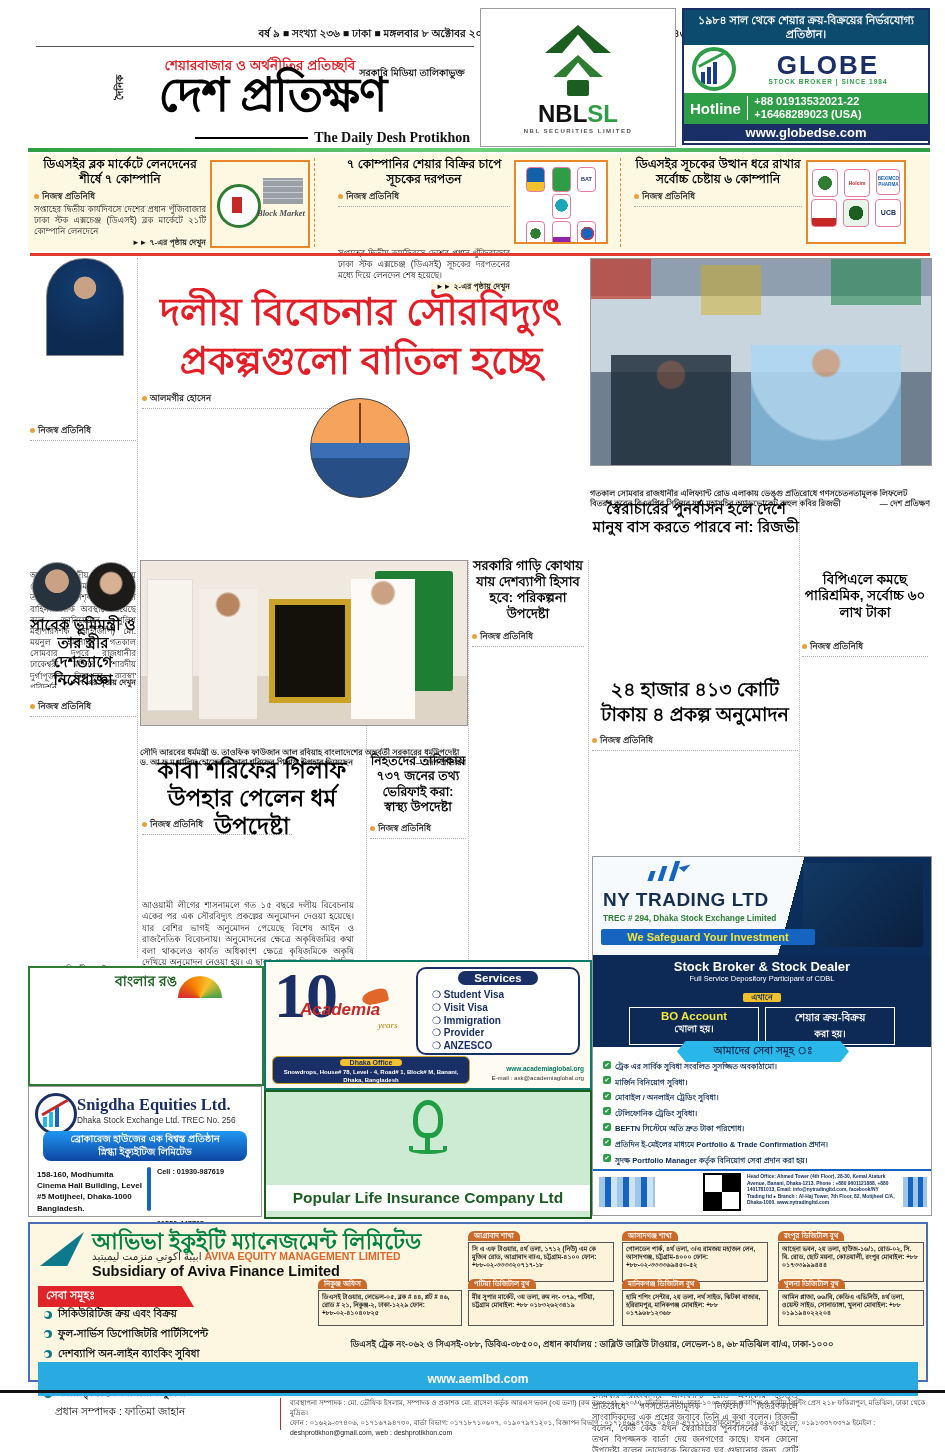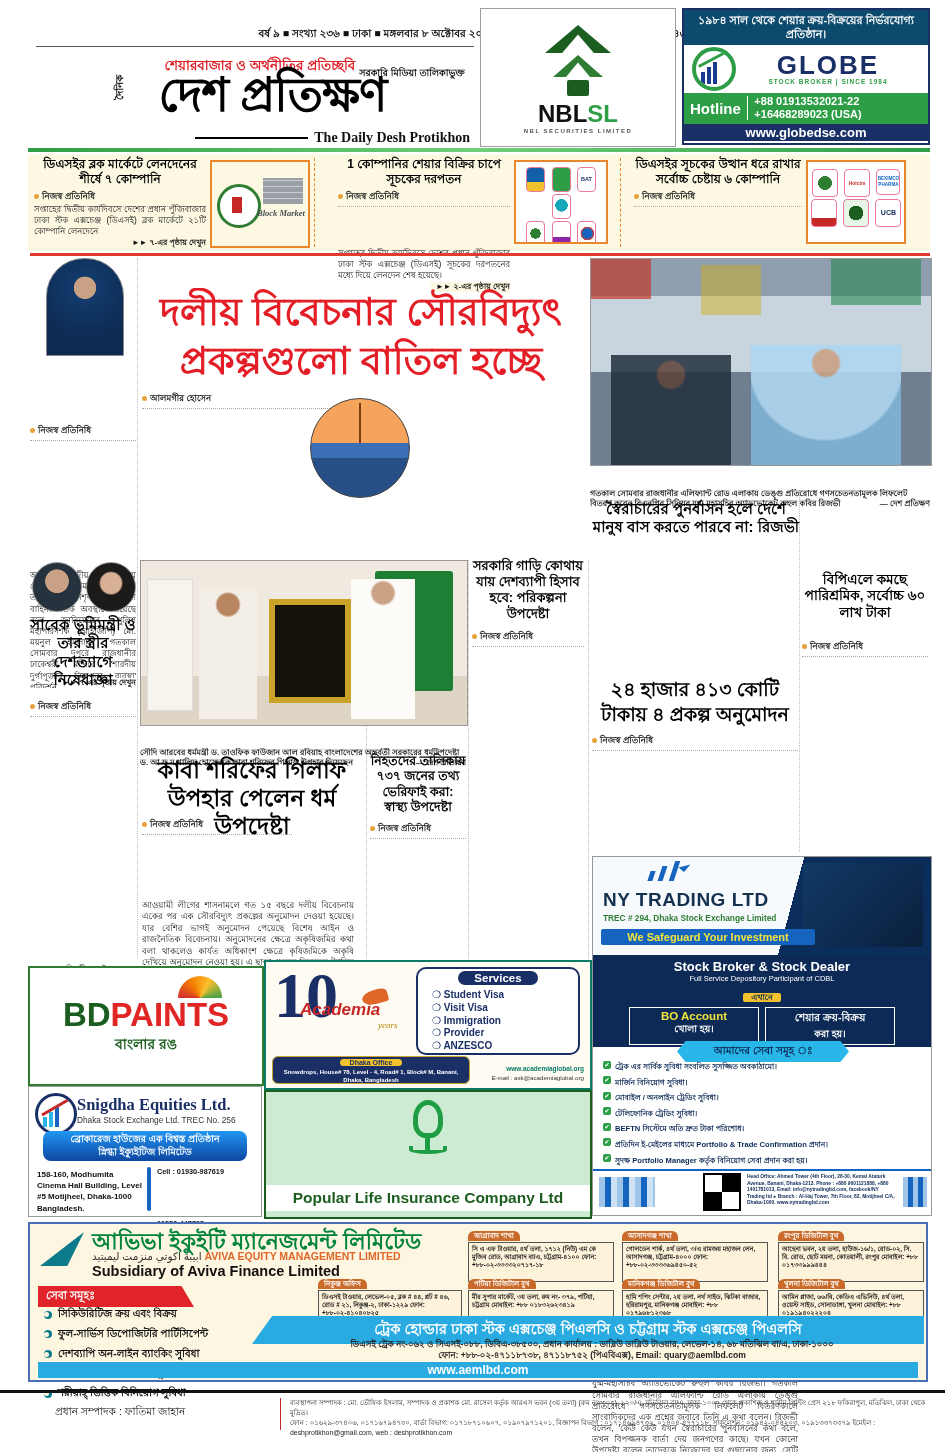--- a/index.html
+++ b/index.html
@@ -92,21 +92,21 @@
     <span class="jump cream">►► ৭-এর পৃষ্ঠায় দেখুন</span>
   </div>
   <div class="a photo" style="left:210px;top:160px;width:96px;height:84px;border:2.5px solid #e8872b;background:#fdf8e2;">
     <div style="position:absolute;left:5px;top:22px;width:38px;height:38px;border-radius:50%;border:3px solid #2e7d32;background:#fff;">
       <div style="position:absolute;left:12px;top:10px;width:10px;height:16px;background:#c62828;"></div>
     </div>
     <div style="position:absolute;right:5px;top:16px;width:40px;height:26px;background:repeating-linear-gradient(0deg,#9aa0a6 0 5px,#c9cdd2 5px 6px);"></div>
     <div style="position:absolute;right:2px;top:46px;width:50px;font-family:'Liberation Serif','DejaVu Serif',serif;font-style:italic;font-weight:bold;font-size:8.5px;color:#4a4f55;text-align:center;">Block Market</div>
   </div>
 
-  <div class="a hl" style="left:338px;top:157px;width:172px;font-size:12px;">1 কোম্পানির শেয়ার বিক্রির চাপে সূচকের দরপতন</div>
+  <div class="a hl" style="left:338px;top:157px;width:172px;font-size:12px;">৭ কোম্পানির শেয়ার বিক্রির চাপে সূচকের দরপতন</div>
   <div class="a rep" style="left:338px;top:190px;width:172px;"><span class="dot"></span><span>নিজস্ব প্রতিনিধি</span></div>
   <div class="a bt" style="left:338px;top:204px;width:172px;height:44px;">
     <span>সপ্তাহের দ্বিতীয় কার্যদিবসে দেশের প্রধান পুঁজিবাজার ঢাকা স্টক এক্সচেঞ্জ (ডিএসই) সূচকের দরপতনের মধ্যে দিয়ে লেনদেন শেষ হয়েছে।</span>
     <span class="jump cream">►► ২-এর পৃষ্ঠায় দেখুন</span>
   </div>
   <div class="a photo c" style="left:514px;top:160px;width:94px;height:84px;border:2.5px solid #e8872b;background:#fff;padding-top:4px;box-sizing:border-box;">
     <span class="tile" style="width:17px;height:23px;background:linear-gradient(180deg,#1460a8 60%,#f2c12e 60%);"></span>
     <span class="tile" style="width:17px;height:23px;background:#2e9e46;"></span>
     <span class="tile b" style="width:17px;height:23px;background:#fff;color:#1a2f66;line-height:23px;">BAT</span>
     <span class="tile" style="width:17px;height:23px;background:radial-gradient(circle at 50% 45%,#19a6b8 40%,#fff 42%);"></span>
@@ -304,23 +304,20 @@
       <div style="position:absolute;left:6px;top:6px;width:56px;height:30px;background:repeating-linear-gradient(90deg,#9fc5e8 0 6px,#1565c0 6px 12px,#cfe2f3 12px 18px);"></div>
       <div style="position:absolute;left:112px;top:4px;width:34px;height:34px;background:conic-gradient(#000 25%,#fff 0 50%,#000 0 75%,#fff 0);outline:2px solid #000;"></div>
       <div style="position:absolute;left:154px;top:3px;width:148px;font-size:4.9px;line-height:1.35;color:#0d2a56;font-weight:bold;">Head Office: Ahmed Tower (4th Floor), 28-30, Kemal Ataturk Avenue, Banani, Dhaka-1213. Phone : +880 9601121888, +880 1401781013, Email: info@nytradingltd.com, facebook/NY Trading ltd ● Branch : Al-Haj Tower, 7th Floor, 82, Motijheel C/A, Dhaka-1000. www.nytradingltd.com</div>
       <div style="position:absolute;right:4px;top:6px;width:24px;height:30px;background:repeating-linear-gradient(90deg,#9fc5e8 0 5px,#1565c0 5px 10px);"></div>
     </div>
   </div>
 
   <div class="a" style="left:28px;top:966px;width:232px;height:116px;border:2px solid #2e7d32;background:#fff;">
     <div style="position:absolute;left:148px;top:8px;width:44px;height:22px;border-radius:44px 44px 0 0;
          background:conic-gradient(from 270deg at 50% 100%,#d32f2f,#f57c00,#fbc02d,#43a047,#1e88e5,#8e24aa,#d81b60);"></div>
-    <div class="c" style="margin-top:30px;font-size:33px;font-weight:900;line-height:1;">
-      <span style="color:#1b5e20;">BD</span><span style="color:#e02525;">PAINTS</span>
-    </div>
     <div class="c b" style="font-size:14px;color:#1b5e20;margin-top:2px;">বাংলার রঙ</div>
   </div>
 
   <div class="a" style="left:264px;top:960px;width:324px;height:126px;border:2px solid #0b7a66;background:#fdfbf2;">
     <div style="position:absolute;left:8px;top:2px;font-family:'Liberation Serif','DejaVu Serif',serif;font-size:64px;font-weight:900;color:#1a2f66;line-height:1;">10</div>
     <div style="position:absolute;left:34px;top:38px;font-size:17px;font-weight:900;color:#c62828;font-style:italic;">Academia</div>
     <div style="position:absolute;left:96px;top:28px;width:26px;height:14px;background:#e0662a;border-radius:60% 40% 20% 60%;transform:rotate(-15deg);"></div>
     <div style="position:absolute;left:112px;top:58px;font-family:'Liberation Serif','DejaVu Serif',serif;font-style:italic;font-size:9px;color:#b8860b;">years</div>
     <div style="position:absolute;right:10px;top:5px;width:160px;height:84px;border:2px solid #1a2f66;border-radius:10px;background:#fff;">
       <div class="c" style="margin-top:-1px;"><span style="background:#1a2f66;color:#fff;font-size:11.5px;font-weight:bold;padding:1px 16px;border-radius:9px;">Services</span></div>
@@ -428,24 +425,22 @@
     </div>
     <div style="position:absolute;left:592px;top:48px;width:146px;">
       <span class="otab">মানিকগঞ্জ ডিজিটাল বুথ</span>
       <div class="obox" style="height:30px;">হামি শপিং সেন্টার, ২য় তলা, নর্থ সাইড, ঝিটকা বাজার, হরিরামপুর, মানিকগঞ্জ মোবাইল: +৮৮ ০১৭৯৬৮১২৩৬৮</div>
     </div>
     <div style="position:absolute;left:748px;top:48px;width:146px;">
       <span class="otab">খুলনা ডিজিটাল বুথ</span>
       <div class="obox" style="height:30px;">আমিন প্লাজা, ৬৬/বি, কেডিএ এভিনিউ, ৪র্থ তলা, ওয়েস্ট সাইড, সোনাডাঙ্গা, খুলনা মোবাইল: +৮৮ ০১৯১৯৪০২২২০৪</div>
     </div>
 
-    <div class="c" style="position:absolute;left:222px;top:92px;width:672px;background:#29abe2;color:#fff;font-size:14.5px;font-weight:900;padding:2px 0;clip-path:polygon(3% 0,100% 0,100% 100%,0 100%);">ট্রেক হোল্ডার ঢাকা স্টক এক্সচেঞ্জ পিএলসি ও চট্টগ্রাম স্টক এক্সচেঞ্জ পিএলসি</div>
     <div class="c" style="position:absolute;left:232px;top:114px;width:660px;font-size:8.6px;font-weight:bold;color:#222;">ডিএসই ট্রেক নং-০৬২ ও সিএসই-০৮৮, ডিবিএ-৩৮৫০০, প্রধান কার্যালয় : ডাব্লিউ ডাব্লিউ টাওয়ার, লেভেল-১৪, ৬৮ মতিঝিল বা/এ, ঢাকা-১০০০</div>
-    <div class="c" style="position:absolute;left:232px;top:125px;width:660px;font-size:8.6px;font-weight:bold;color:#222;">ফোন: +৮৮-০২-৪৭১১৮৭৩৮, ৪৭১১৮৭৫২ (পিএবিএক্স), Email: quary@aemlbd.com</div>
-    <div class="c" style="position:absolute;left:8px;top:138px;width:880px;background:#29abe2;color:#fff;font-size:12px;font-weight:900;padding:1px 0;">www.aemlbd.com</div>
+    <div class="c" style="position:absolute;left:8px;top:138px;width:880px;background:#29abe2;color:#fff;font-size:12px;font-weight:900;padding:10px 0;">www.aemlbd.com</div>
   </div>
 
   <div class="a" style="left:0;top:1390px;width:945px;height:3px;background:#111;"></div>
   <div class="a" style="left:55px;top:1404px;width:218px;font-size:10.5px;">প্রধান সম্পাদক : ফাতিমা জাহান</div>
   <div class="a" style="left:280px;top:1398px;width:1px;height:32px;background:#c62828;"></div>
   <div class="a" style="left:290px;top:1398px;width:640px;font-size:6.9px;line-height:1.45;color:#222;">
     <div>ব্যবস্থাপনা সম্পাদক : মো. তৌফিক ইসলাম, সম্পাদক ও প্রকাশক মো. রাসেল কর্তৃক আরএস ভবন (৩য় তলা) (রুম নং-৩০৫), ১২০/এ, মতিঝিল বা/এ, ঢাকা-১০০০ থেকে প্রকাশিত ও শামীম প্রিন্টিং প্রেস ২১৮ ফকিরাপুল, মতিঝিল, ঢাকা থেকে মুদ্রিত।</div>
     <div>ফোন : ০১৬২৯-৩৭৪০৬, ০১৭১৬৭৯৪৭৩০, বার্তা বিভাগ: ০১৭১৮৭১০৬০৭, ০১৯০৭৯৭১২০১, বিজ্ঞাপন বিভাগ : ০১৭১৪৬৯৪৭৩০, ০১৪০৪-৪৭৭১১৮, সার্কুলেশন : ০১৯৪২-০৪৪২০৩, ০১৯১৩৩৭৩৩৭৯ ইমেইল : deshprotikhon@gmail.com, web : deshprotikhon.com</div>
   </div>
 

